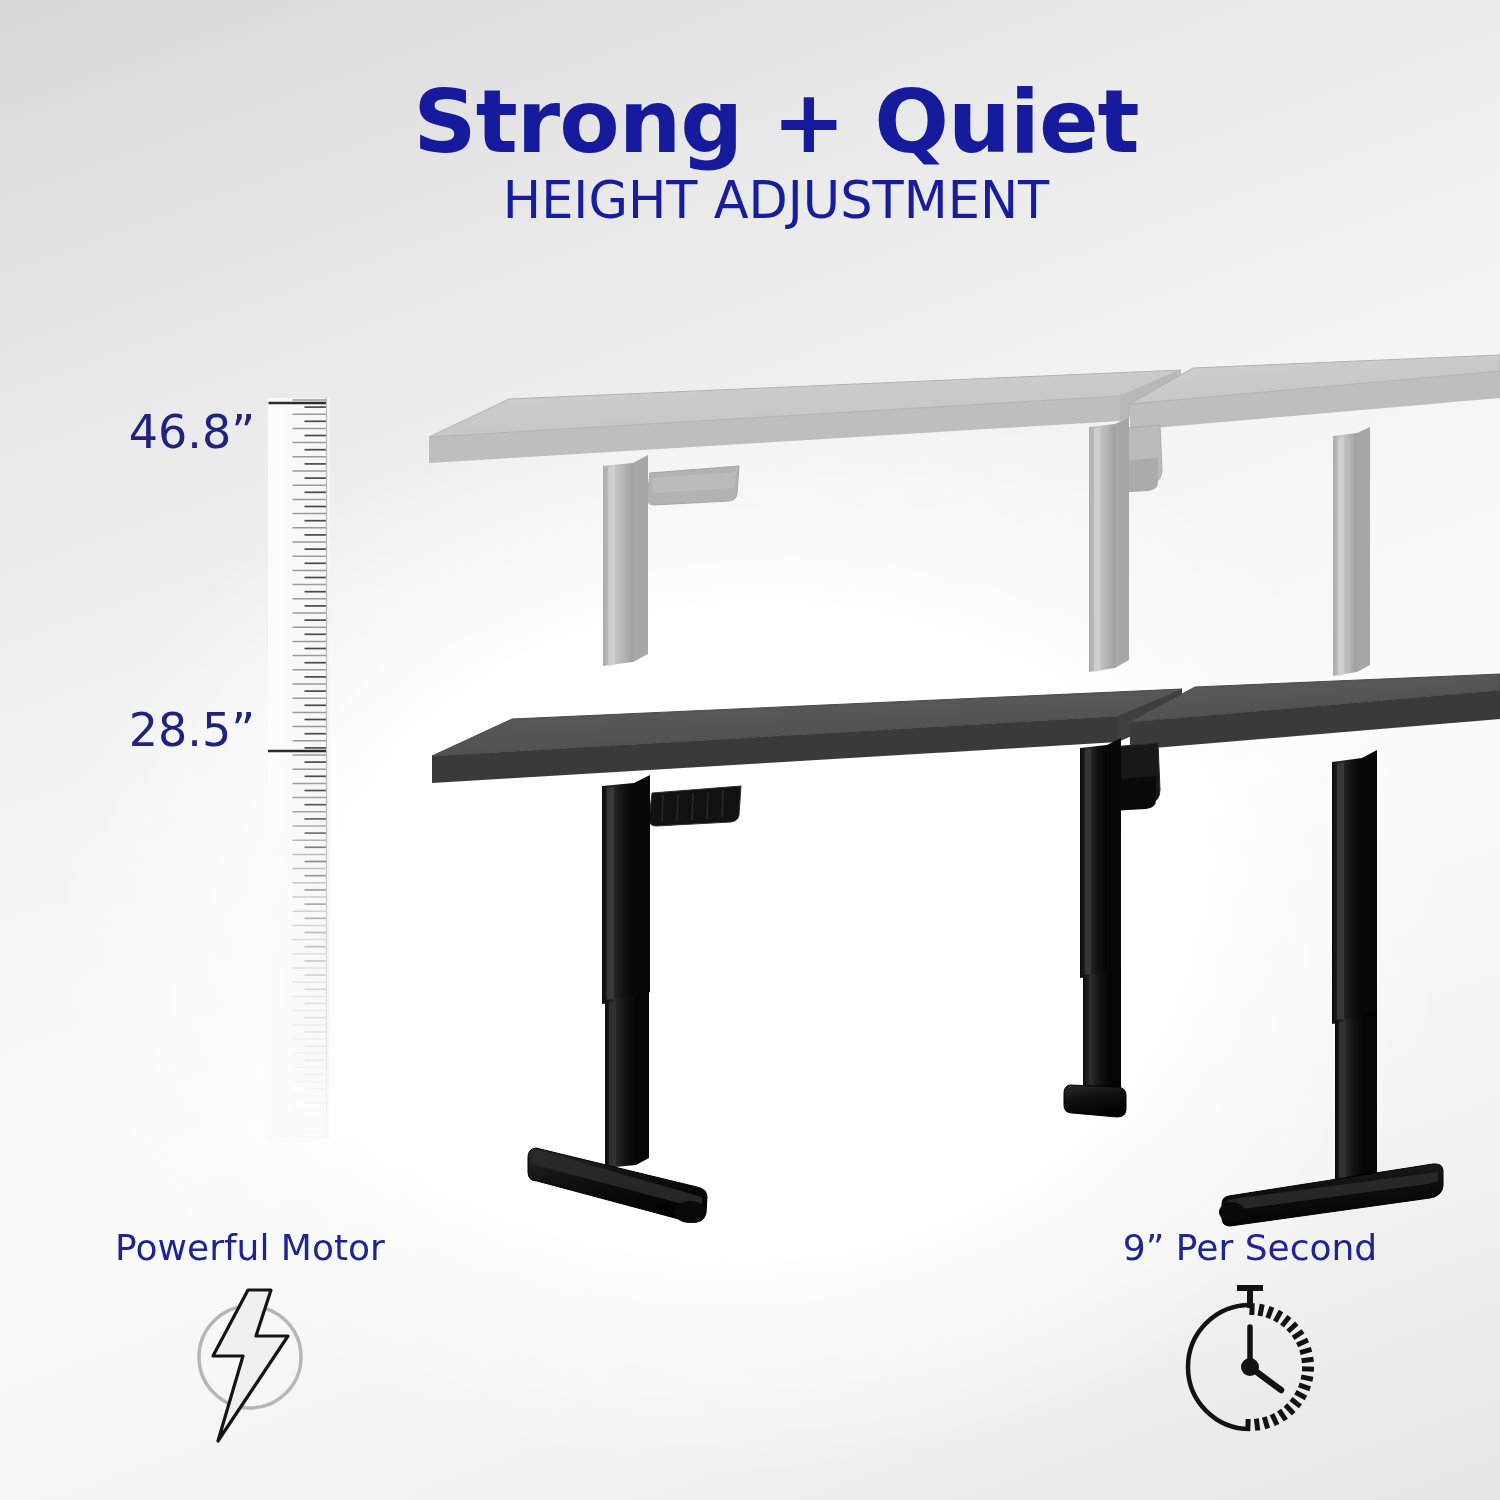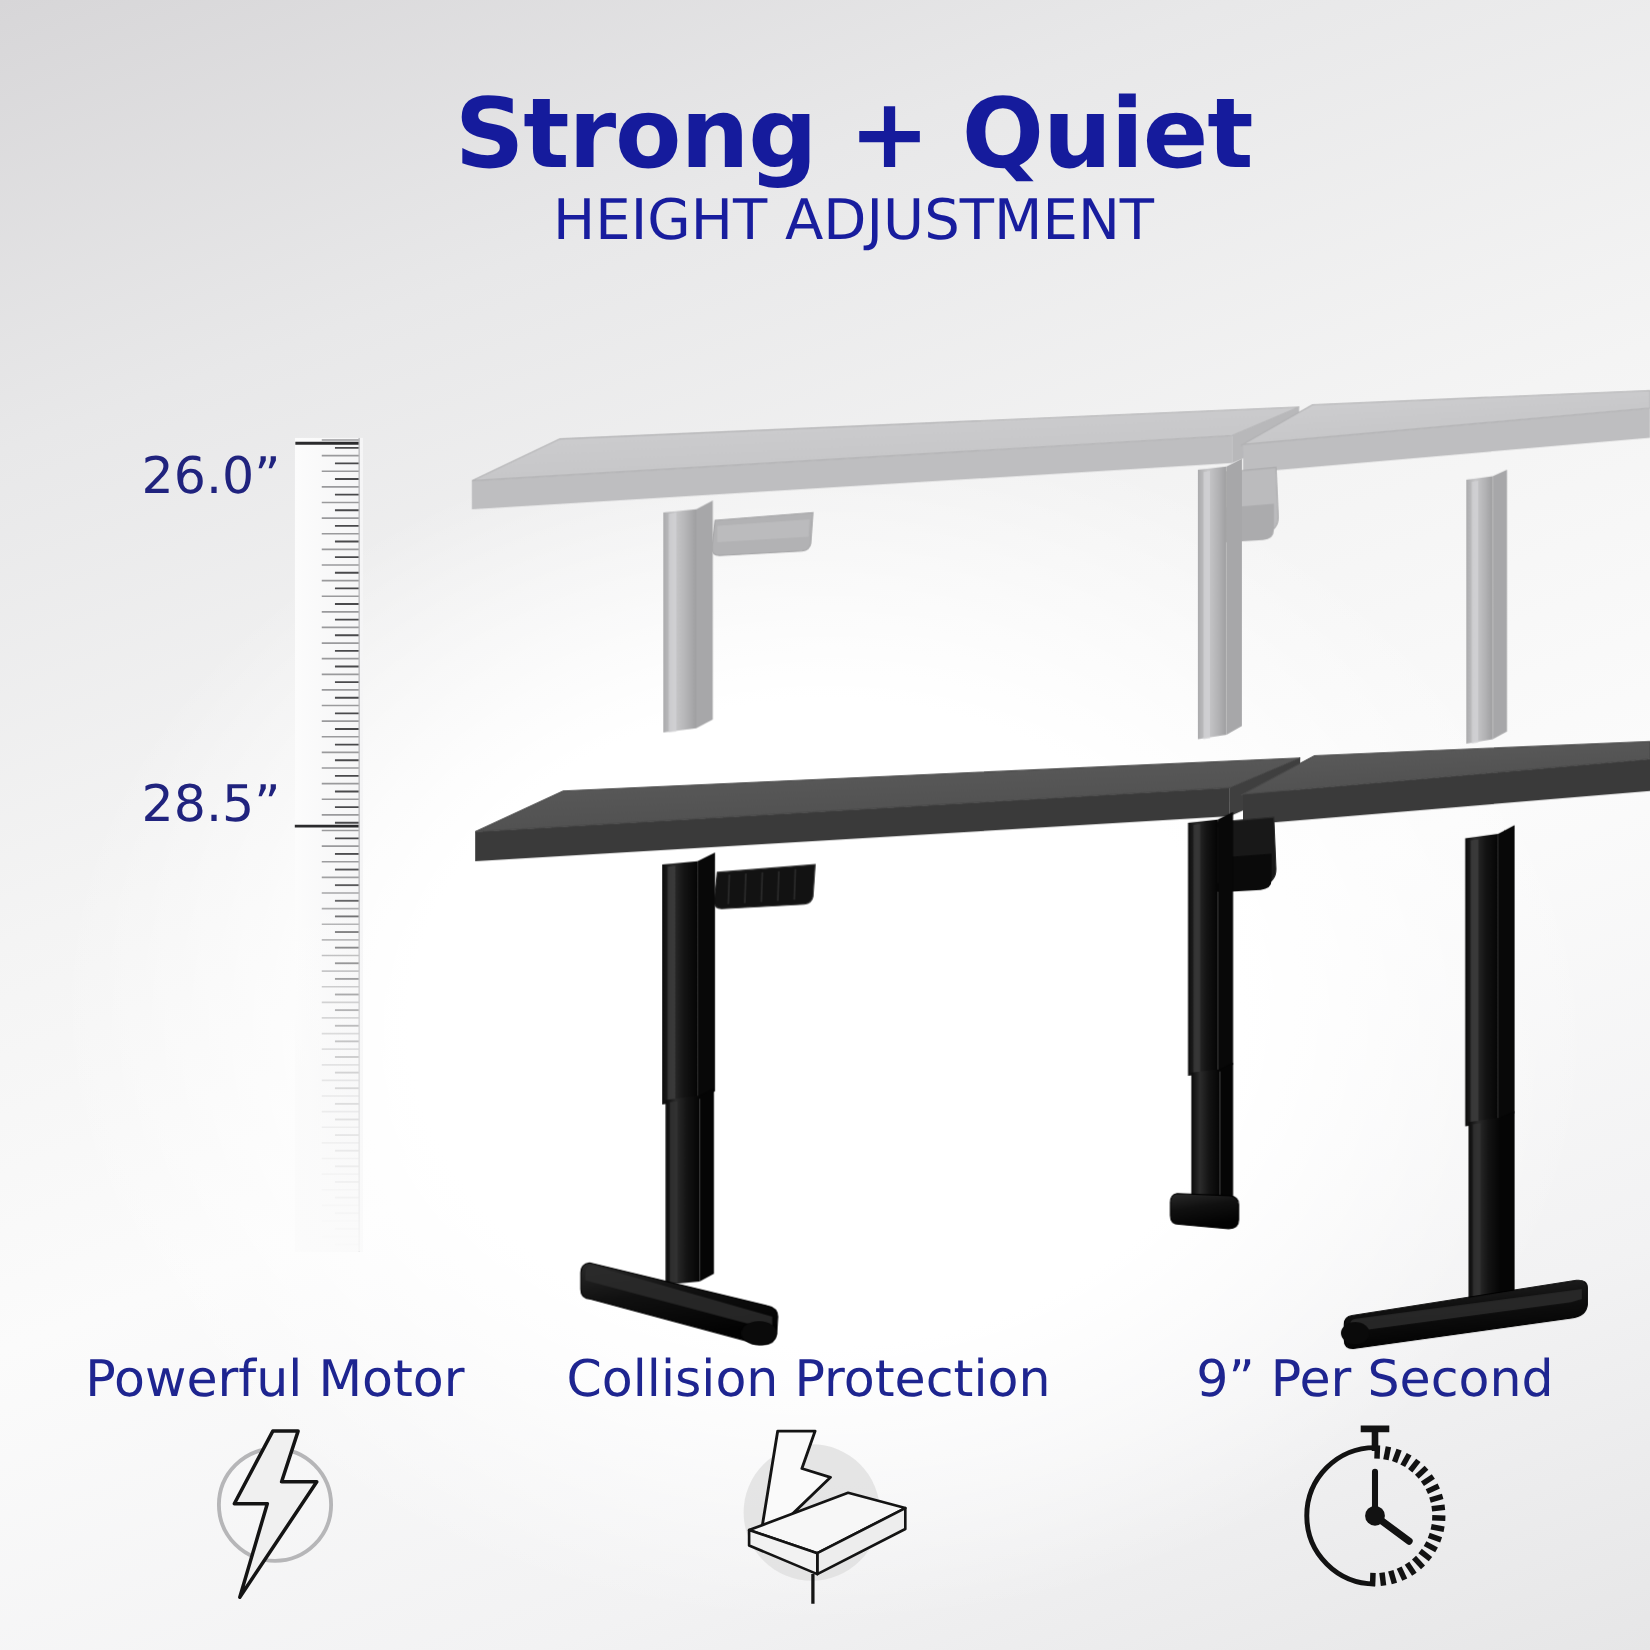--- a/index.html
+++ b/index.html
@@ -84,21 +84,21 @@
     text-align: center;
     user-select: none;
   }
   #feature-0 { left: 20px; }
   #feature-1 { left: 505px; }
   #feature-2 { left: 1020px; }
 
   .feature-label {
     font-family: "DejaVu Sans", sans-serif;
     font-weight: 400;
-    font-size: 46px;
+    font-size: 36px;
     color: #1e2590;
     line-height: 1.1;
     white-space: nowrap;
   }
   .feature-icon {
     margin-top: 14px;
     height: 170px;
     display: flex;
     align-items: center;
     justify-content: center;
@@ -117,21 +117,21 @@
 </head>
 <body>
 
 <div id="stage">
 
   <div class="headline-block">
     <div class="headline-main">Strong + Quiet</div>
     <div class="headline-sub">HEIGHT ADJUSTMENT</div>
   </div>
 
-  <div class="measure-label" id="label-high">26.0”</div>
+  <div class="measure-label" id="label-high">46.8”</div>
   <div class="measure-label" id="label-low">28.5”</div>
 
   <svg id="ruler" viewBox="0 0 62 740" preserveAspectRatio="none">
     <defs>
       <linearGradient id="rulerFade" x1="0" y1="0" x2="0" y2="1">
         <stop offset="0%" stop-color="#ffffff" stop-opacity="0.0"></stop>
         <stop offset="55%" stop-color="#ffffff" stop-opacity="0.0"></stop>
         <stop offset="78%" stop-color="#fafafa" stop-opacity="0.55"></stop>
         <stop offset="100%" stop-color="#fbfbfb" stop-opacity="0.92"></stop>
       </linearGradient>
@@ -401,36 +401,20 @@
   <div class="feature" id="feature-0">
     <div class="feature-label">Powerful Motor</div>
     <div class="feature-icon">
       <svg width="160" height="165" viewBox="0 0 160 165">
         <circle cx="80" cy="73" r="51" fill="none" stroke="#b6b6b8" stroke-width="3.5"></circle>
         <path d="M78,6 L101,6 L86,52 L118,52 L48,157 L73,72 L43,72 Z" fill="#f0f0f0" stroke="#141414" stroke-width="3.2" stroke-linejoin="round" stroke-linecap="round"></path>
       </svg>
     </div>
   </div>
 
-  <div class="feature" id="feature-1">
-    <div class="feature-label">Collision Protection</div>
-    <div class="feature-icon">
-      <svg width="200" height="165" viewBox="0 0 200 165">
-        <circle cx="103" cy="80" r="62" fill="#dedede" opacity="0.75"></circle>
-
-        <path d="M58,92 L72,6 L106,6 L94,40 L120,48 L66,100 Z" fill="#fafafa" stroke="#141414" stroke-width="2.6" stroke-linejoin="round"></path>
-
-        <path d="M46,96 L136,62 L188,76 L108,117 Z" fill="#f7f7f7" stroke="#141414" stroke-width="2.4" stroke-linejoin="round"></path>
-        <path d="M108,117 L188,76 L188,95 L108,136 Z" fill="#ededed" stroke="#141414" stroke-width="2.4" stroke-linejoin="round"></path>
-        <path d="M46,96 L46,110 L108,136 L108,117 Z" fill="#f2f2f2" stroke="#141414" stroke-width="2.4" stroke-linejoin="round"></path>
-
-        <line x1="104" y1="136" x2="104" y2="163" stroke="#141414" stroke-width="3"></line>
-      </svg>
-    </div>
-  </div>
 
   <div class="feature" id="feature-2">
     <div class="feature-label">9” Per Second</div>
     <div class="feature-icon">
       <svg width="170" height="170" viewBox="0 0 170 170">
 
         <path d="M85,23 A62,62 0 1 0 85,147" fill="none" stroke="#121212" stroke-width="4.5"></path>
 
         <g id="clock-ticks" stroke="#121212" stroke-width="5" stroke-linecap="butt">
             <line x1="86.81" y1="33.03" x2="87.23" y2="21.04"></line>

